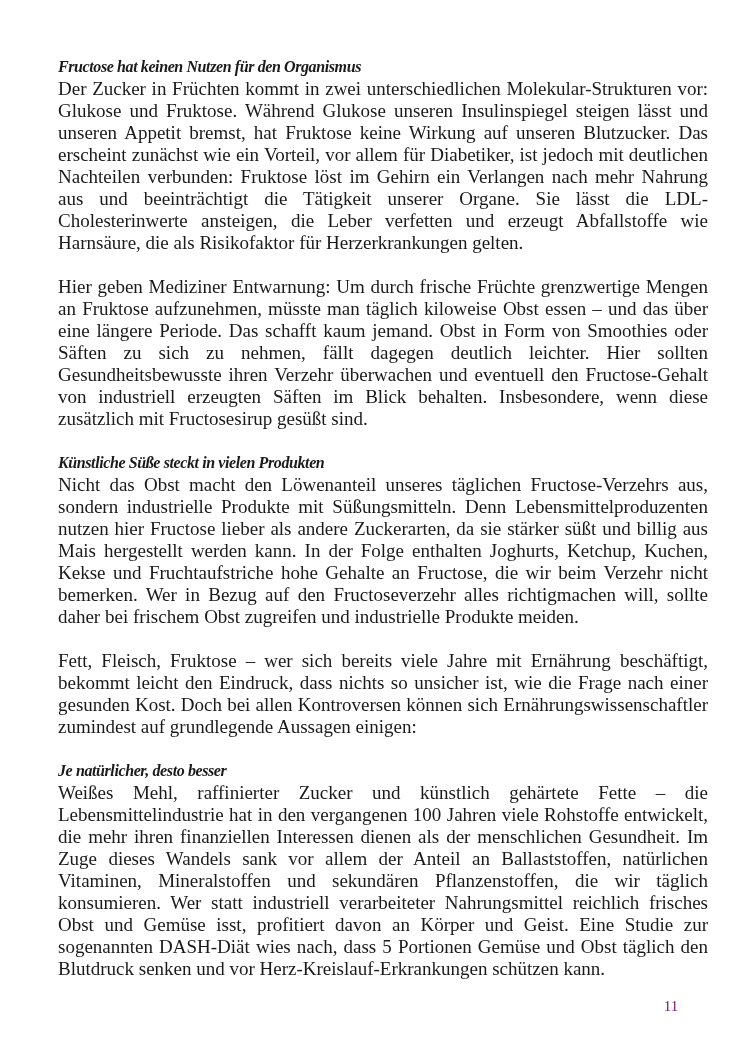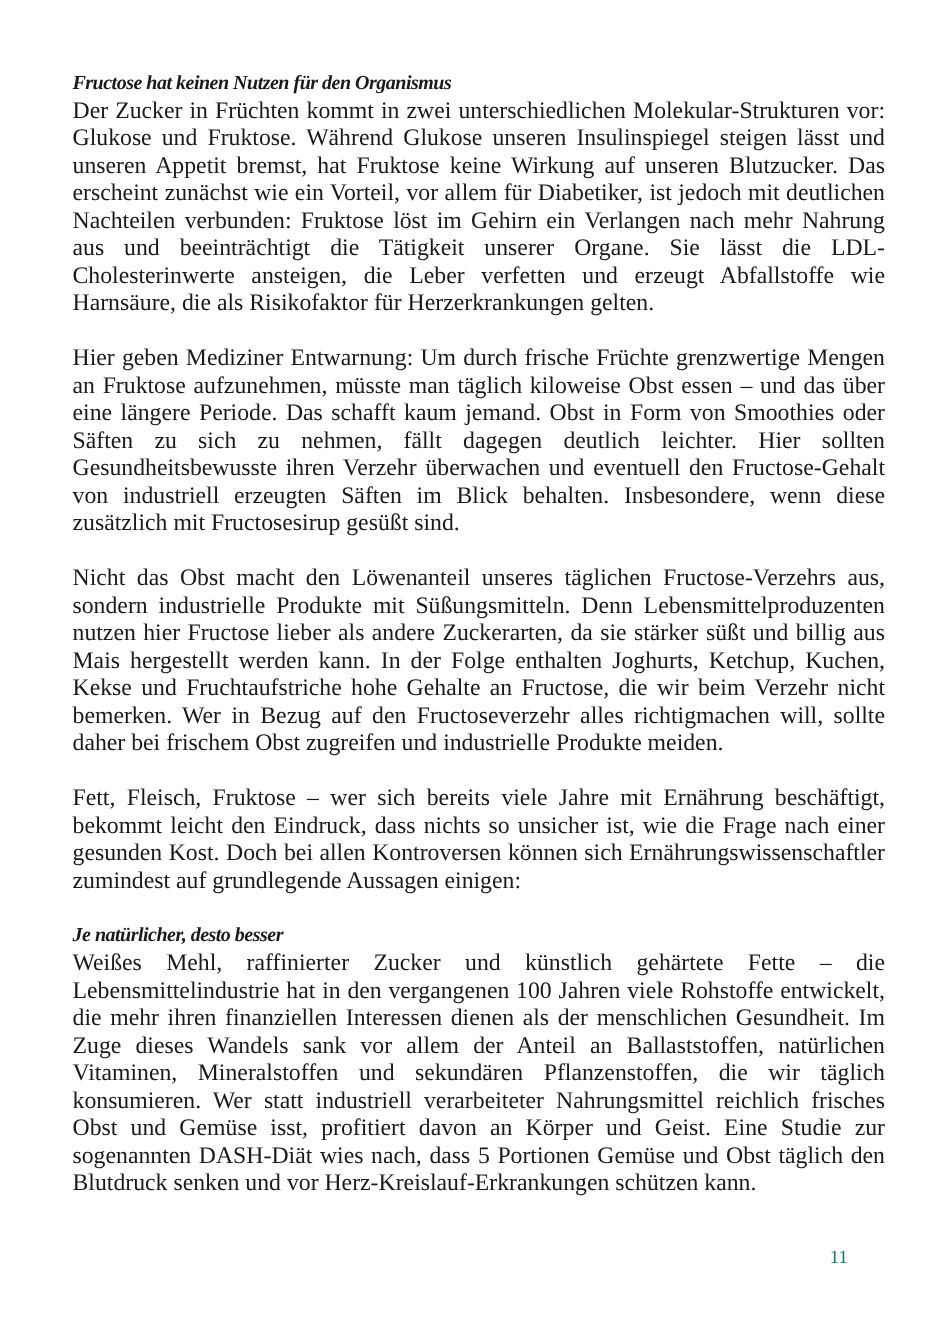--- a/index.html
+++ b/index.html
@@ -41,38 +41,39 @@
       hyphens: manual;
     }
     .page-number {
       position: absolute;
       left: 660px;
       top: 996px;
       width: 22px;
       text-align: center;
       font-size: 15px;
       line-height: 20px;
-      color: #0f766e;
+      color: #701a75;
     }
   </style>
 </head>
 <body>
 
 <div class="page">
 
   <section class="section">
     <h2 class="heading">Fructose hat keinen Nutzen für den Organismus</h2>
     <p class="para">Der Zucker in Früchten kommt in zwei unterschiedlichen Molekular-Strukturen vor: Glukose und Fruktose. Während Glukose unseren Insulinspiegel steigen lässt und unseren Appetit bremst, hat Fruktose keine Wirkung auf unseren Blutzucker. Das erscheint zunächst wie ein Vorteil, vor allem für Diabetiker, ist jedoch mit deutlichen Nachteilen verbunden: Fruktose löst im Gehirn ein Verlangen nach mehr Nahrung aus und beeinträchtigt die Tätigkeit unserer Organe. Sie lässt die LDL-Cholesterinwerte ansteigen, die Leber verfetten und erzeugt Abfallstoffe wie Harnsäure, die als Risikofaktor für Herzerkrankungen gelten.</p>
   </section>
 
   <section class="section">
     <p class="para">Hier geben Mediziner Entwarnung: Um durch frische Früchte grenzwertige Mengen an Fruktose aufzunehmen, müsste man täglich kiloweise Obst essen – und das über eine längere Periode. Das schafft kaum jemand. Obst in Form von Smoothies oder Säften zu sich zu nehmen, fällt dagegen deutlich leichter. Hier sollten Gesundheitsbewusste ihren Verzehr überwachen und eventuell den Fructose-Gehalt von industriell erzeugten Säften im Blick behalten. Insbesondere, wenn diese zusätzlich mit Fructosesirup gesüßt sind.</p>
   </section>
 
   <section class="section">
+    <h2 class="heading">Künstliche Süße steckt in vielen Produkten</h2>
     <p class="para">Nicht das Obst macht den Löwenanteil unseres täglichen Fructose-Verzehrs aus, sondern industrielle Produkte mit Süßungsmitteln. Denn Lebensmittelproduzenten nutzen hier Fructose lieber als andere Zuckerarten, da sie stärker süßt und billig aus Mais hergestellt werden kann. In der Folge enthalten Joghurts, Ketchup, Kuchen, Kekse und Fruchtaufstriche hohe Gehalte an Fructose, die wir beim Verzehr nicht bemerken. Wer in Bezug auf den Fructoseverzehr alles richtigmachen will, sollte daher bei frischem Obst zugreifen und industrielle Produkte meiden.</p>
   </section>
 
   <section class="section">
     <p class="para">Fett, Fleisch, Fruktose – wer sich bereits viele Jahre mit Ernährung beschäftigt, bekommt leicht den Eindruck, dass nichts so unsicher ist, wie die Frage nach einer gesunden Kost. Doch bei allen Kontroversen können sich Ernährungswissenschaftler zumindest auf grund­legende Aussagen einigen:</p>
   </section>
 
   <section class="section">
     <h2 class="heading">Je natürlicher, desto besser</h2>
     <p class="para">Weißes Mehl, raffinierter Zucker und künstlich gehärtete Fette – die Lebensmittelindustrie hat in den vergangenen 100 Jahren viele Rohstoffe entwickelt, die mehr ihren finanziellen Interessen dienen als der menschlichen Gesundheit. Im Zuge dieses Wandels sank vor allem der Anteil an Ballaststoffen, natürlichen Vitaminen, Mineralstoffen und sekundären Pflanzenstoffen, die wir täglich konsumieren. Wer statt industriell verarbeiteter Nahrungs­mittel reichlich frisches Obst und Gemüse isst, profitiert davon an Körper und Geist. Eine Studie zur sogenannten DASH-Diät wies nach, dass 5 Portionen Gemüse und Obst täglich den Blutdruck senken und vor Herz-Kreislauf-Erkrankungen schützen kann.</p>

